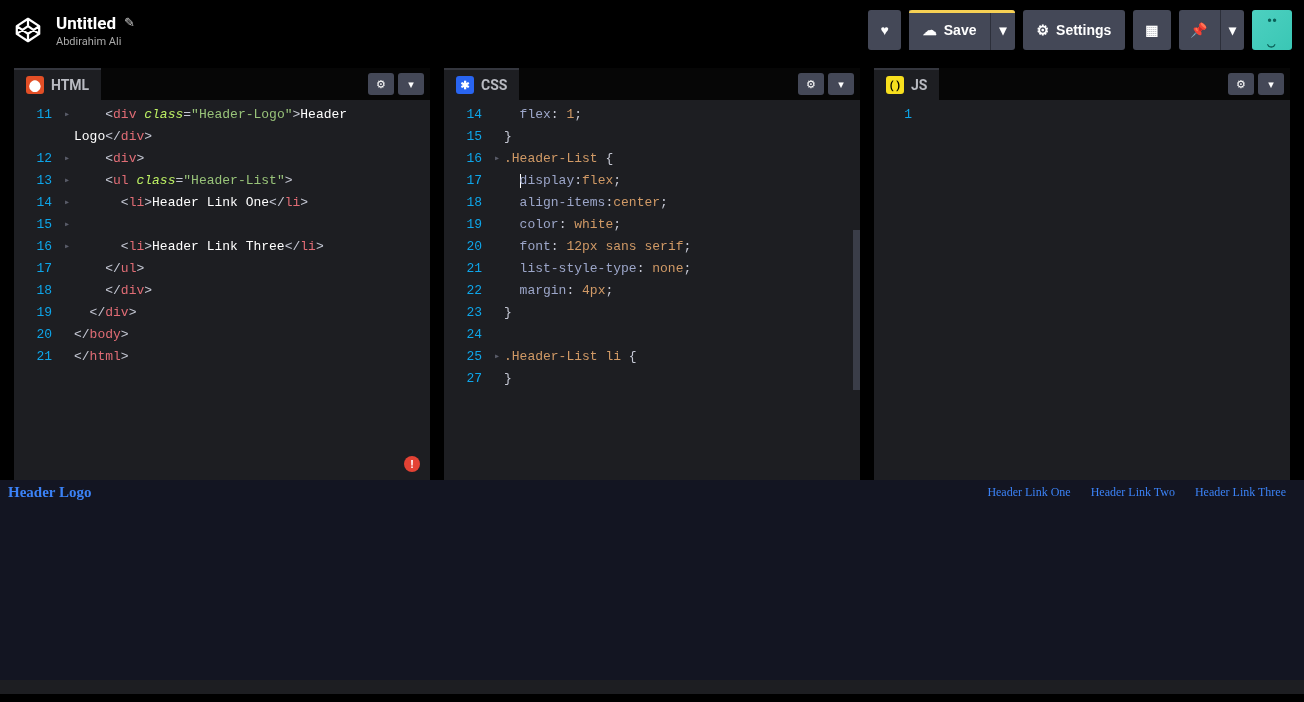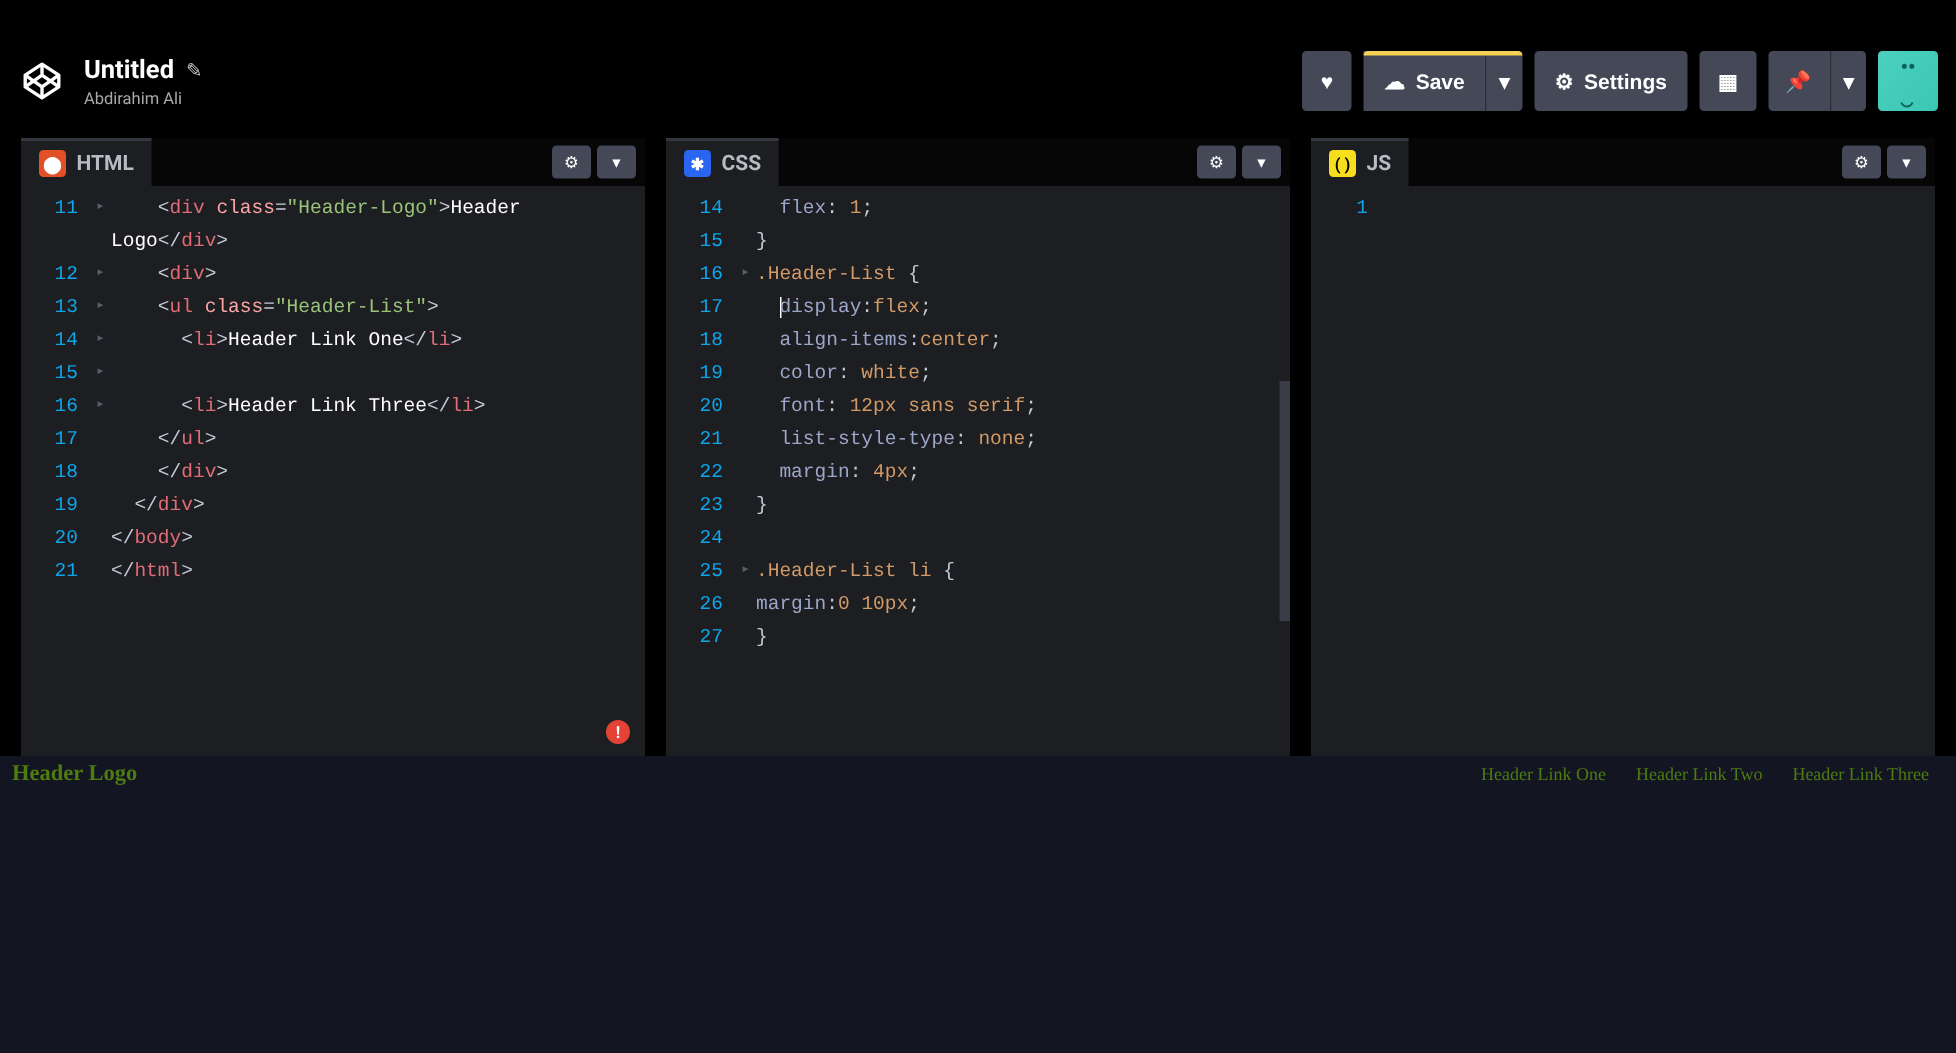--- a/index.html
+++ b/index.html
@@ -10,21 +10,20 @@
   width: 1304px;
   height: 702px;
   overflow: hidden;
 }
 .header {
   display: flex;
   align-items: center;
   height: 60px;
   padding: 0 12px;
   background: #000;
-  margin-top: 24px;
 }
 .logo-box {
   width: 32px;
   height: 32px;
   display: flex;
   align-items: center;
   justify-content: center;
   margin-right: 12px;
 }
 .logo-box svg { width: 28px; height: 28px; }
@@ -122,21 +121,21 @@
   width: 50px;
   text-align: right;
   padding-right: 12px;
   color: #0ea5e9;
   user-select: none;
   flex-shrink: 0;
 }
 .fold { color: #5a5d6a; width:10px; flex-shrink:0; font-size:10px;}
 .code-content { white-space: pre; color: #c5c8d4; }
 .tok-tag { color: #e06c75; }
-.tok-attr { color: #fca5a5; }
+.tok-attr { color: #bef264; font-style: italic; }
 .tok-str { color: #98c379; }
 .tok-prop { color: #9ca6c9; }
 .tok-val { color: #d19a66; }
 .tok-num { color: #d19a66; }
 .tok-sel { color: #d19a66; }
 .tok-punc { color: #c5c8d4; }
 .tok-text { color: #ffffff; }
 .error-badge {
   position: absolute; bottom: 8px; right: 10px;
   width: 16px; height: 16px; border-radius: 50%;
@@ -145,21 +144,21 @@
   font-size: 11px; font-weight: 700; cursor: pointer;
 }
 .scroll-ind {
   position:absolute; right:0; top:130px; width:7px; height:160px;
   background:#3a3d48;
 }
 .preview {
   background: #131522;
   height: 200px;
   padding: 4px 8px;
-  color: #4d7c0f;
+  color: #3b82f6;
 }
 .preview-inner { display: flex; align-items: center; }
 .preview-logo { font-family: "Times New Roman", serif; font-weight: 700; font-size: 15px; flex: 1; }
 .preview-list { display: flex; list-style: none; font-size: 12px; }
 .preview-list li { margin: 0 10px; font-family: "Times New Roman", serif; }
 .footer-bar { background:#1d1e22; height:14px; }
 .cursor-bar {
   display:inline-block; width:1px; height:14px; background:#fff;
   vertical-align:middle; margin-right:-1px;
 }
@@ -367,25 +366,20 @@
           <div class="gutter">24</div>
           <div class="fold"></div>
           <div class="code-content"></div>
         </div>
         <div class="code-line">
           <div class="gutter">25</div>
           <div class="fold">▸</div>
           <div class="code-content"><span class="tok-sel">.Header-List li</span> <span class="tok-punc">{</span></div>
         </div>
         <div class="code-line">
-          <div class="gutter">26</div>
-          <div class="fold"></div>
-          <div class="code-content"><span class="tok-prop">margin</span><span class="tok-punc">:</span><span class="tok-num">0</span> <span class="tok-num">10px</span><span class="tok-punc">;</span></div>
-        </div>
-        <div class="code-line">
           <div class="gutter">27</div>
           <div class="fold"></div>
           <div class="code-content"><span class="tok-punc">}</span></div>
         </div>
       </div>
   </div>
 
   <div class="panel">
     <div class="panel-head">
       <div class="panel-tab">

